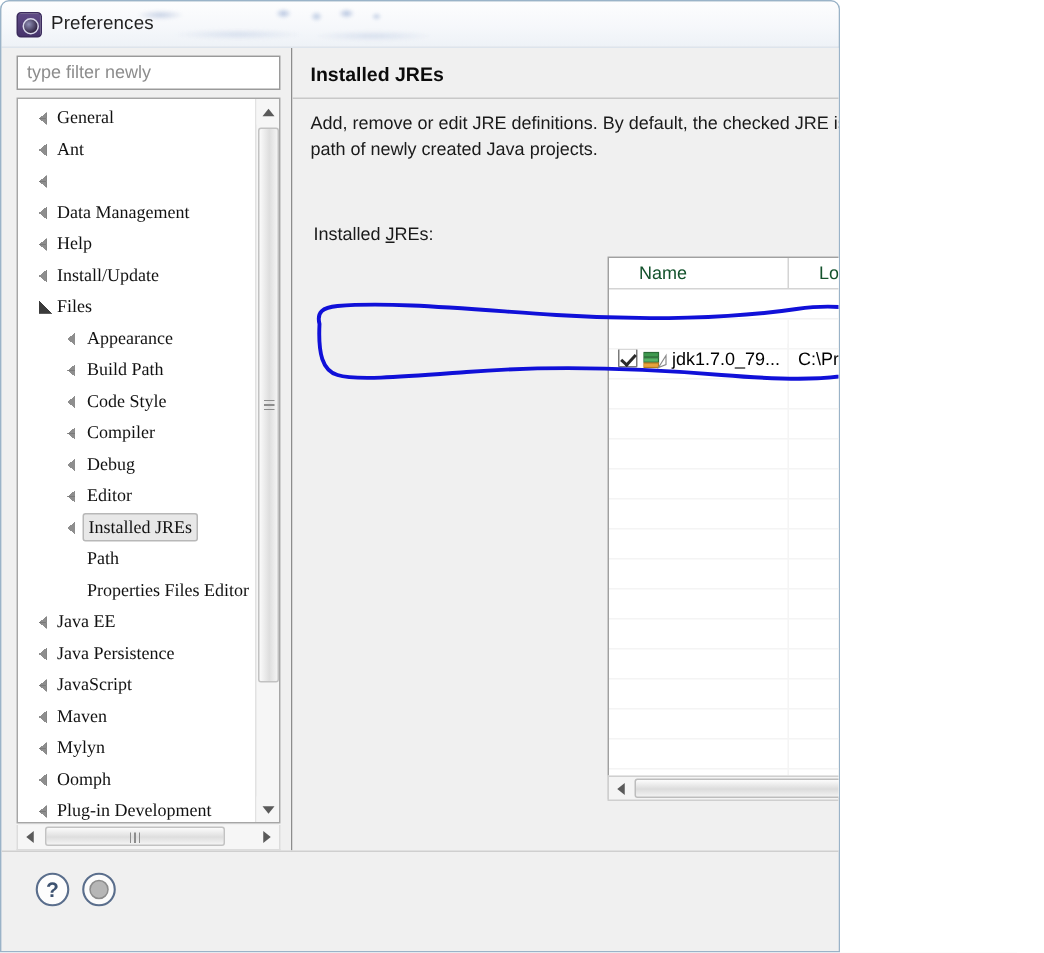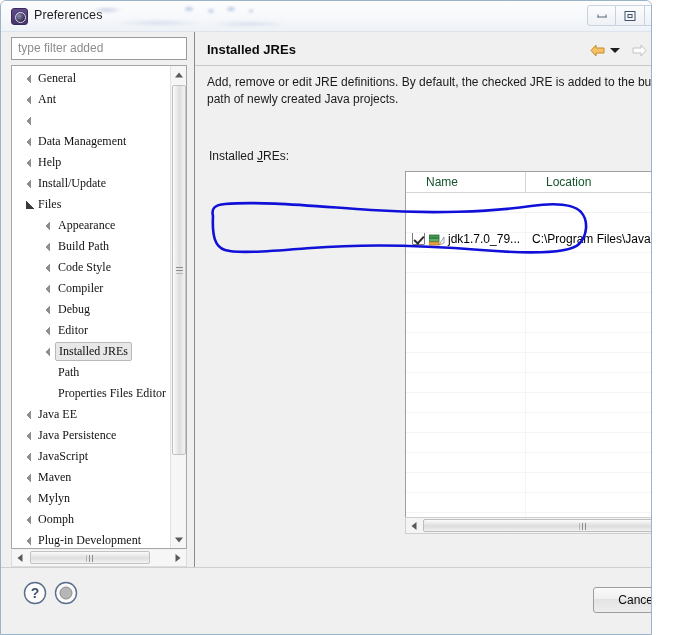--- a/index.html
+++ b/index.html
@@ -9,21 +9,21 @@
     background: #ffffff;
     font-family: "Liberation Sans", sans-serif;
     font-size: 12px;
     color: #1a1a1a;
     overflow: hidden;
   }
 
   
   #window {
     position: relative;
-    width: 652px; height: 635px;
+    width: 560px; height: 635px;
     background: #f0f0f0;
     border: 1px solid #9ab3c8;
     border-radius: 6px 6px 0 0;
     overflow: hidden;
   }
 
   
   #titlebar {
     position: absolute; left: 0; top: 0;
     width: 696px; height: 31px;
@@ -373,21 +373,21 @@
         <svg width="13" height="12" viewBox="0 0 13 12">
           <path d="M2 1 L11 11 M11 1 L2 11" stroke="#41536b" stroke-width="1.6" fill="none"></path>
           <path d="M1.5 3 L4 3 M9 9 L11.5 9" stroke="#41536b" stroke-width="1.4"></path>
         </svg>
       </span>
     </div>
   </div>
 
   <div id="content">
 
-    <div id="filter-input">type filter added</div>
+    <div id="filter-input">type filter newly</div>
 
     <div id="tree-panel">
       <div id="tree-list">
           <div class="tree-item lv0">
             <span class="arrow collapsed"></span>
             <span class="lbl">General</span>
           </div>
           <div class="tree-item lv0">
             <span class="arrow collapsed"></span>
             <span class="lbl">Ant</span>

